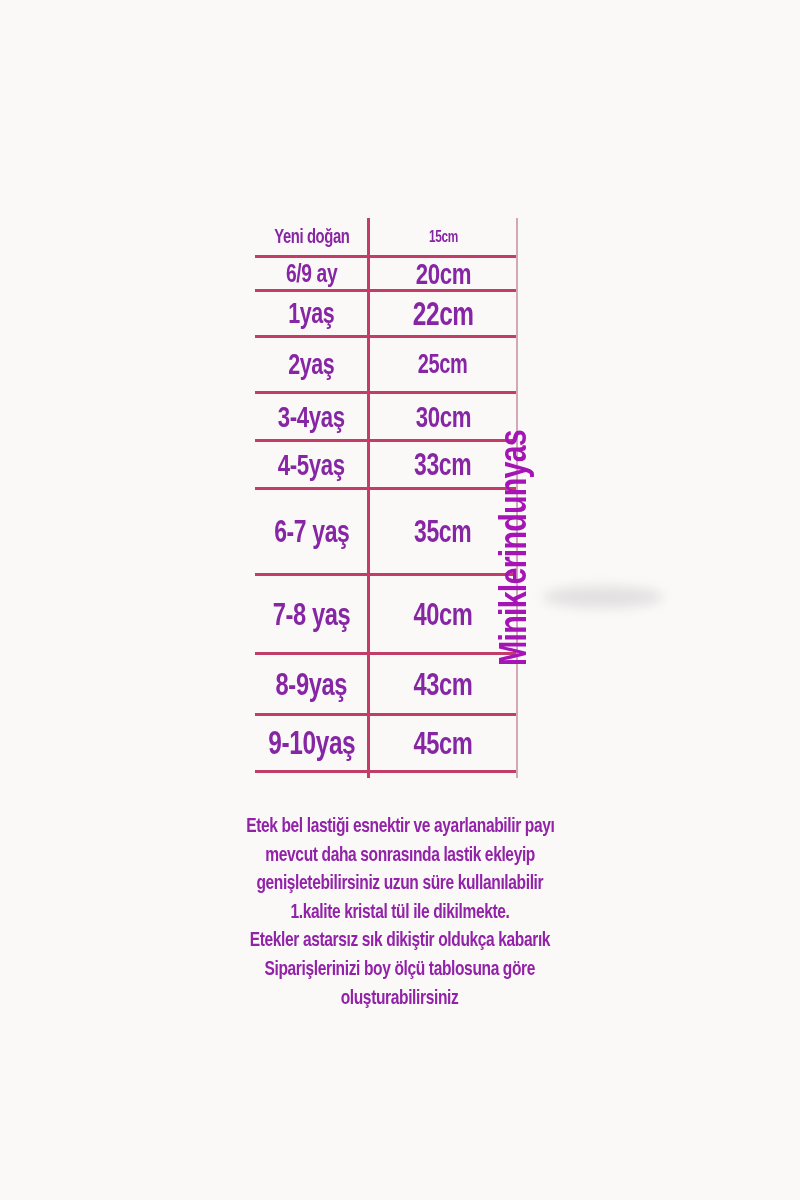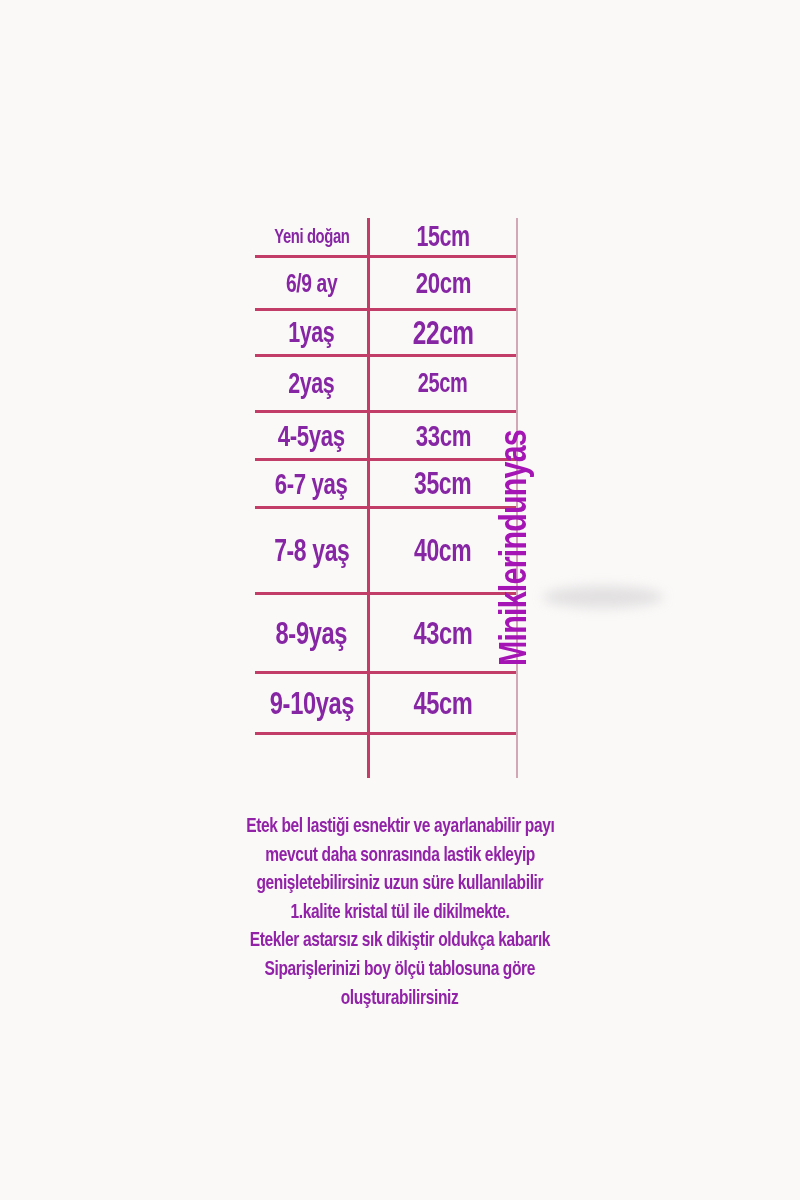--- a/index.html
+++ b/index.html
@@ -16,31 +16,31 @@
   .trow{display:flex;box-sizing:border-box;border-bottom:3px solid var(--grid-line,#c23e68);}
   .cell{
     flex:none;display:flex;align-items:center;justify-content:center;
     font-weight:bold;color:var(--table-text,#8726a4);
   }
   .age{width:113px;}
   .len{width:150px;}
   .cond{display:inline-block;transform:scaleX(0.74);transform-origin:center;white-space:nowrap;letter-spacing:-0.5px;}
 
   .trow:nth-child(1){height:40px}
-  .trow:nth-child(2){height:53px}
+  .trow:nth-child(2){height:34px}
   .trow:nth-child(3){height:46px}
   .trow:nth-child(4){height:56px}
   .trow:nth-child(5){height:48px}
   .trow:nth-child(6){height:48px}
   .trow:nth-child(7){height:86px}
   .trow:nth-child(8){height:79px}
   .trow:nth-child(9){height:61px}
   .trow:nth-child(10){height:57px}
 
-  .trow:nth-child(1) .age{font-size:20px}  .trow:nth-child(1) .len{font-size:29px}
+  .trow:nth-child(1) .age{font-size:20px}  .trow:nth-child(1) .len{font-size:16px}
   .trow:nth-child(2) .age{font-size:26px}  .trow:nth-child(2) .len{font-size:30px}
   .trow:nth-child(3) .age{font-size:29px}  .trow:nth-child(3) .len{font-size:33px}
   .trow:nth-child(4) .age{font-size:29px}  .trow:nth-child(4) .len{font-size:27px}
   .trow:nth-child(5) .age{font-size:30px}  .trow:nth-child(5) .len{font-size:30px}
   .trow:nth-child(6) .age{font-size:30px}  .trow:nth-child(6) .len{font-size:31px}
   .trow:nth-child(7) .age{font-size:31px}  .trow:nth-child(7) .len{font-size:31px}
   .trow:nth-child(8) .age{font-size:32px}  .trow:nth-child(8) .len{font-size:32px}
   .trow:nth-child(9) .age{font-size:32px}  .trow:nth-child(9) .len{font-size:32px}
   .trow:nth-child(10) .age{font-size:33px} .trow:nth-child(10) .len{font-size:32px}
 
@@ -106,20 +106,28 @@
         <div class="trow">
           <div class="cell age">
             <span class="cond">2yaş</span>
           </div>
           <div class="cell len">
             <span class="cond">25cm</span>
           </div>
         </div>
         <div class="trow">
           <div class="cell age">
+            <span class="cond">3-4yaş</span>
+          </div>
+          <div class="cell len">
+            <span class="cond">30cm</span>
+          </div>
+        </div>
+        <div class="trow">
+          <div class="cell age">
             <span class="cond">4-5yaş</span>
           </div>
           <div class="cell len">
             <span class="cond">33cm</span>
           </div>
         </div>
         <div class="trow">
           <div class="cell age">
             <span class="cond">6-7 yaş</span>
           </div>

